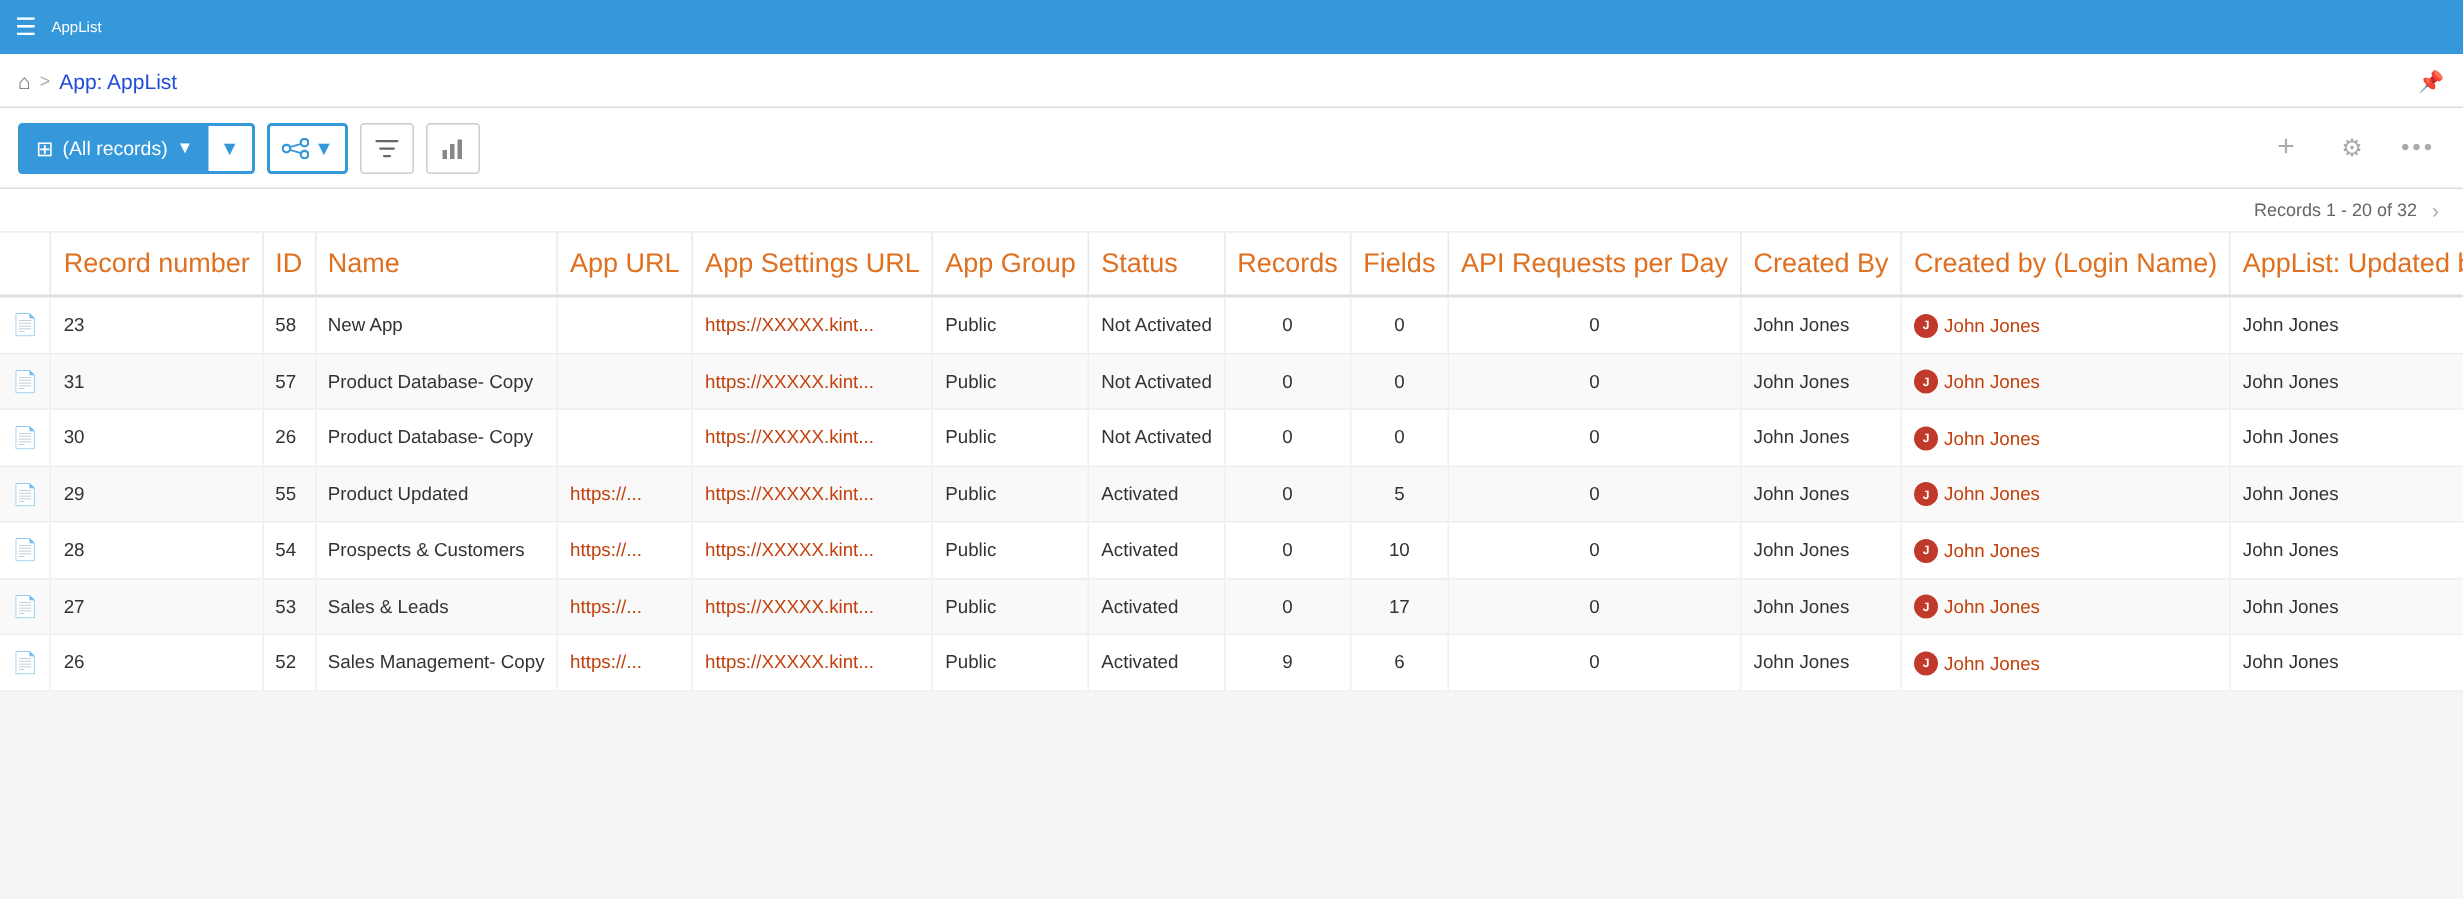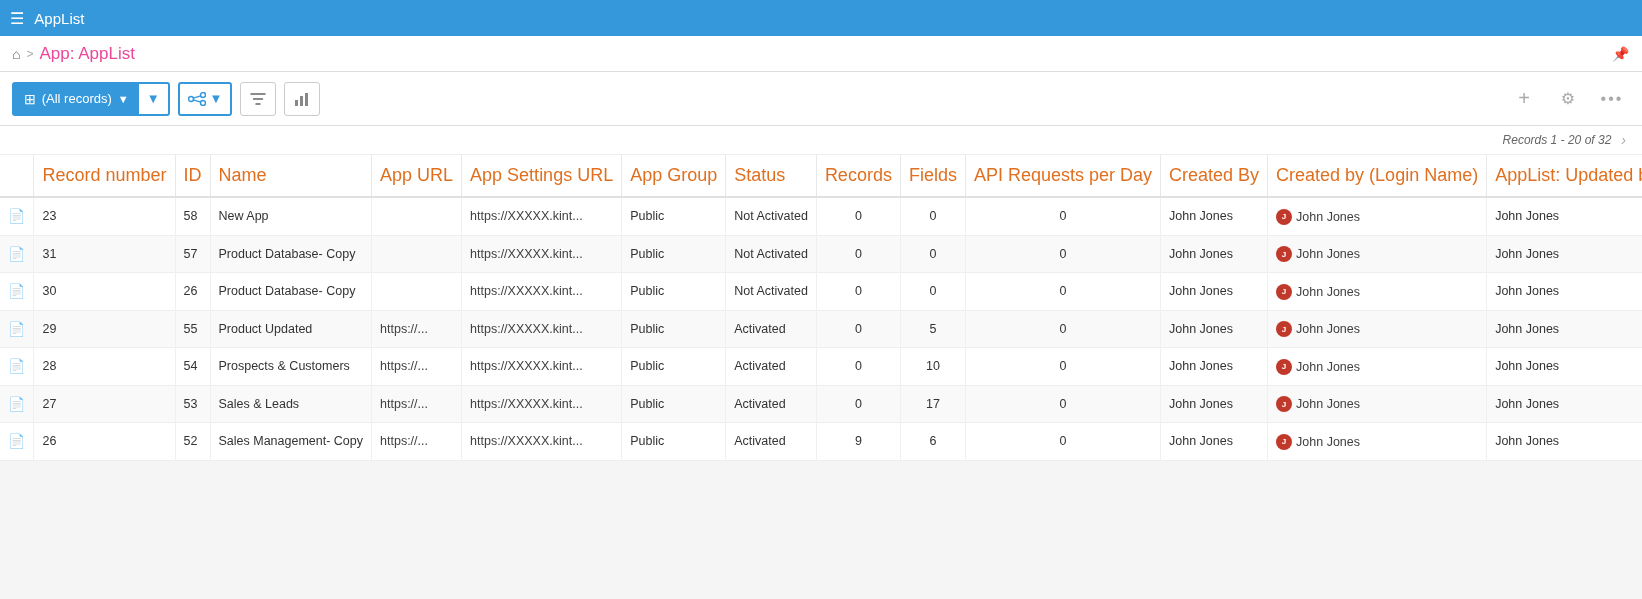--- a/index.html
+++ b/index.html
@@ -8,35 +8,35 @@
     
     .top-bar {
       background: #3498db;
       height: 36px;
       display: flex;
       align-items: center;
       padding: 0 10px;
       gap: 10px;
     }
     .menu-icon { color: white; font-size: 16px; cursor: pointer; }
-    .app-title { color: white; font-size: 15px; font-weight: 500; }
+    .app-title { color: white; font-size: 10px; font-weight: 500; }
 
     
     .breadcrumb-bar {
       background: white;
       border-bottom: 1px solid #ddd;
       height: 36px;
       display: flex;
       align-items: center;
       padding: 0 12px;
       gap: 6px;
     }
     .breadcrumb-home { color: #666; font-size: 14px; }
     .breadcrumb-sep { color: #aaa; font-size: 12px; }
-    .breadcrumb-current { color: #ec4899; font-size: 17px; }
+    .breadcrumb-current { color: #1d4ed8; font-size: 14px; }
     .breadcrumb-pin { margin-left: auto; color: #aaa; font-size: 14px; }
 
     
     .toolbar {
       background: white;
       border-bottom: 1px solid #ddd;
       height: 54px;
       display: flex;
       align-items: center;
       padding: 0 12px;
@@ -99,21 +99,20 @@
       background: white;
       padding: 6px 16px;
       text-align: right;
       font-size: 12px;
       color: #666;
       border-bottom: 1px solid #eee;
       display: flex;
       align-items: center;
       justify-content: flex-end;
       gap: 10px;
-      font-style: italic;
     }
     .records-count-bar .nav-arrow { color: #aaa; cursor: pointer; font-size: 14px; }
 
     
     .table-wrap {
       background: white;
       overflow-x: auto;
     }
     table {
       width: 100%;
@@ -135,21 +134,21 @@
     tbody tr { border-bottom: 1px solid #eeeeee; background: white; }
     tbody tr:nth-child(even) { background: #f9f9f9; }
     tbody td {
       padding: 10px 8px;
       font-size: 12.5px;
       color: #333;
       border-right: 1px solid #f0f0f0;
       white-space: nowrap;
     }
     tbody td:first-child { text-align: center; color: #3498db; }
-    .td-link { color: #404040; cursor: pointer; }
+    .td-link { color: #c2410c; cursor: pointer; }
     .td-number { text-align: center; }
     .doc-icon { font-size: 14px; color: #5b9bd5; }
 
     
     .avatar-inline {
       display: inline-flex;
       align-items: center;
       gap: 4px;
     }
     .avatar-circle {

